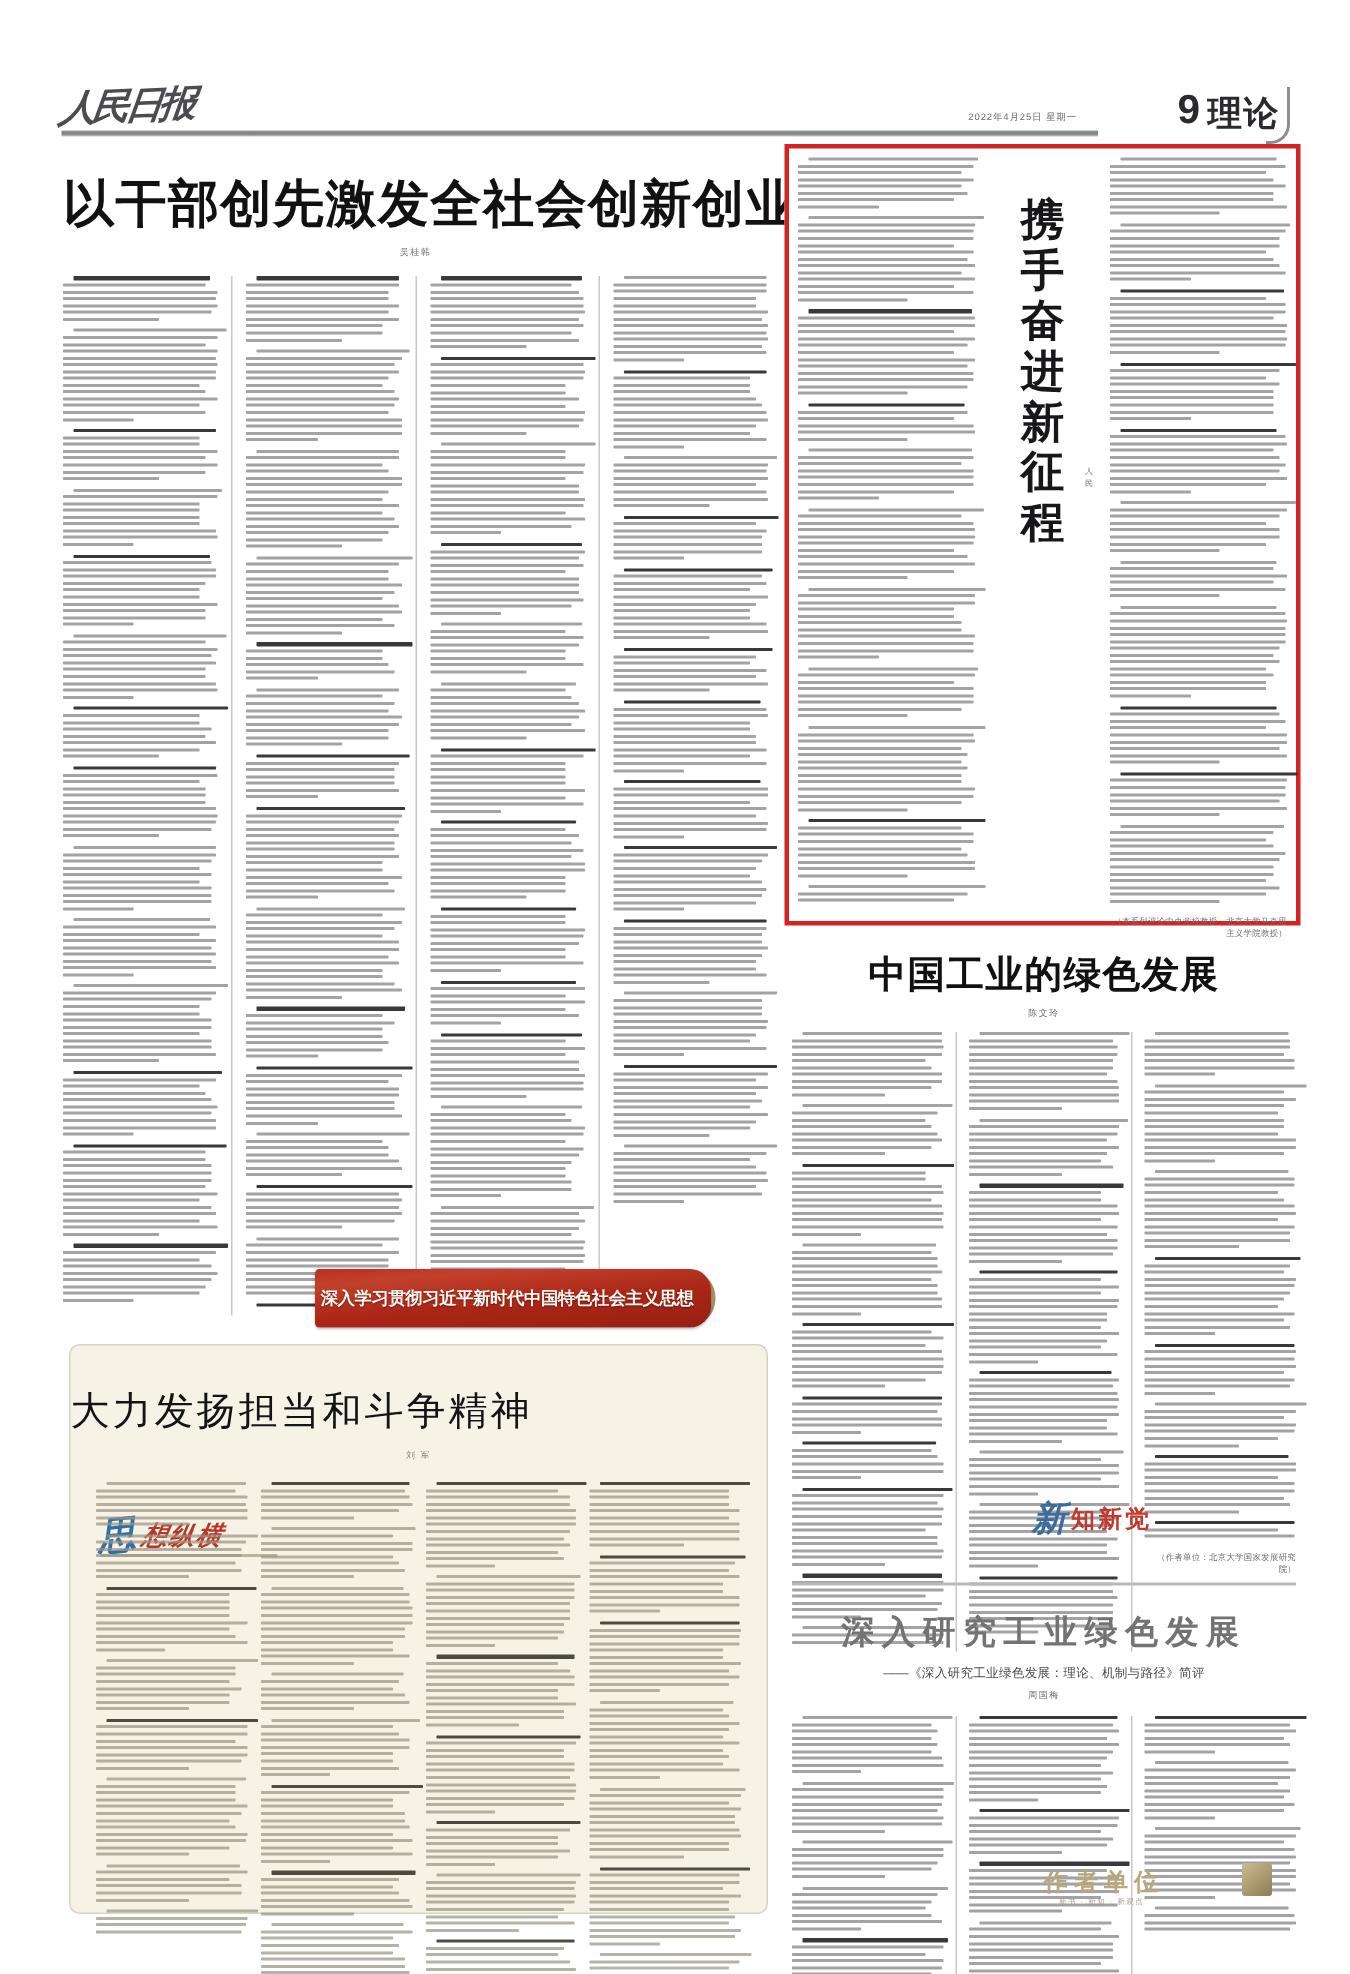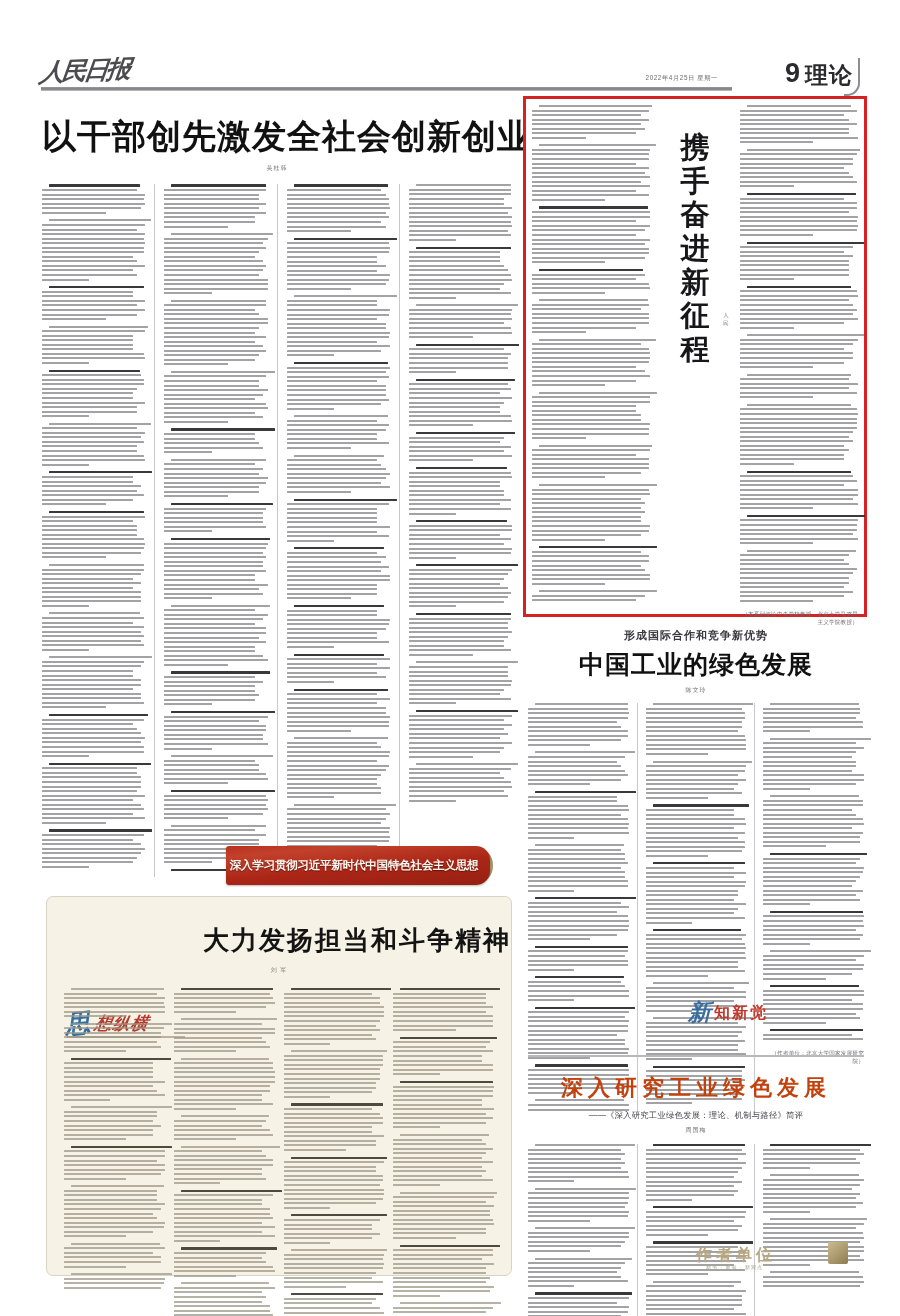--- a/index.html
+++ b/index.html
@@ -117,21 +117,21 @@
     text-align:center;font-size:25px;font-weight:700;color:#111;
     letter-spacing:1px;margin-top:5px;white-space:nowrap;
     font-family:"Liberation Sans","DejaVu Sans",sans-serif;
   }
   .art2 .byline{margin-top:5px;}
   .art2-cols{display:flex;gap:8px;margin-top:8px;}
   .art2-cols .col{flex:1;}
 
   
   .ribbon{
-    position:absolute;left:226px;top:846px;width:264px;height:39px;
+    position:absolute;left:210px;top:846px;width:264px;height:39px;
   }
   .ribbon-body{
     position:absolute;inset:0;
     background:linear-gradient(175deg,#b9301f 0%,#c2412b 18%,#ab2617 55%,#962011 100%);
     border-radius:3px 14px 14px 3px;
     box-shadow:0 1px 2px rgba(0,0,0,.28);
   }
   .ribbon-tail{
     position:absolute;right:-3px;top:3px;width:26px;height:33px;
     background:radial-gradient(circle at 20% 50%,#d7c9a8 0%,#b9a87f 48%,#8f7c52 100%);
@@ -144,23 +144,23 @@
     text-shadow:0 1px 1px rgba(0,0,0,.45);white-space:nowrap;padding-right:8px;
   }
 
   
   .panel{
     position:absolute;left:46px;top:896px;width:466px;height:380px;
     background:#f6f2e6;border:1px solid #d8d4c4;border-radius:7px;
     box-sizing:border-box;
   }
   .panel .h3-title{
-    text-align:right;margin-top:26px;
+    text-align:left;margin-top:26px;
     font-family:"Liberation Sans","DejaVu Sans",sans-serif;
-    font-size:26px;font-weight:700;letter-spacing:2px;color:#141414;white-space:nowrap;
+    font-size:26px;font-weight:400;letter-spacing:2px;color:#141414;white-space:nowrap;
   }
   .panel .byline{margin-top:8px;color:#8a8575;}
   .panel-cols{display:flex;gap:9px;margin:13px 17px 0 17px;}
   .panel-cols .col{flex:1;}
   .panel .tl{background:#9b9484;opacity:.72;}
   .panel .tl.b{background:#3b372c;opacity:.9;}
 
   .badge-sxzh{position:absolute;left:18px;top:112px;width:124px;height:34px;}
   .badge-sxzh .si{
     position:absolute;left:0;top:-2px;font-size:25px;font-weight:700;color:#2f6fa8;
@@ -172,21 +172,21 @@
     color:#b8372a;font-style:italic;letter-spacing:1px;
     font-family:"Liberation Serif","DejaVu Serif",serif;
     transform:skewX(-10deg);
   }
   .badge-sxzh .ul{position:absolute;left:2px;top:27px;width:118px;height:2px;background:#b9b3a0;}
 
   
   .art4{position:absolute;left:528px;top:1055px;width:336px;}
   .art4 .hr{height:2px;background:#b9b9bd;margin-bottom:16px;}
   .art4 .h4-title{
-    text-align:center;font-size:22px;font-weight:700;letter-spacing:5px;color:#c2410c;
+    text-align:center;font-size:22px;font-weight:700;letter-spacing:5px;color:#737373;
     font-family:"Liberation Sans","DejaVu Sans",sans-serif;white-space:nowrap;
   }
   .art4 .sub{
     text-align:center;font-size:8.4px;color:#4a4a4e;margin-top:7px;letter-spacing:.2px;
     font-family:"Liberation Sans","DejaVu Sans",sans-serif;white-space:nowrap;
   }
   .art4 .byline{margin-top:5px;}
   .art4-cols{display:flex;gap:8px;margin-top:9px;}
   .art4-cols .col{flex:1;}
 
@@ -1103,21 +1103,20 @@
           <div class="tl s1"></div>
           <div class="tl s6"></div>
           <div class="tl end2"></div>
           <div style="height: 3px;"></div>
           <div class="src">（本系列评论中央党校教授、北京大学马克思主义学院教授）</div>
         </div>
     </div>
   </div>
 
   <div class="art2">
-    <div class="shoulder">形成国际合作和竞争新优势</div>
     <div class="h2-title">中国工业的绿色发展</div>
     <div class="byline">陈文玲</div>
     <div class="art2-cols">
       <div class="col" id="a2c1">
           <div class="tl s3 ind"></div>
           <div class="tl s2"></div>
           <div class="tl s4"></div>
           <div class="tl s2"></div>
           <div class="tl s6"></div>
           <div class="tl s3"></div>

